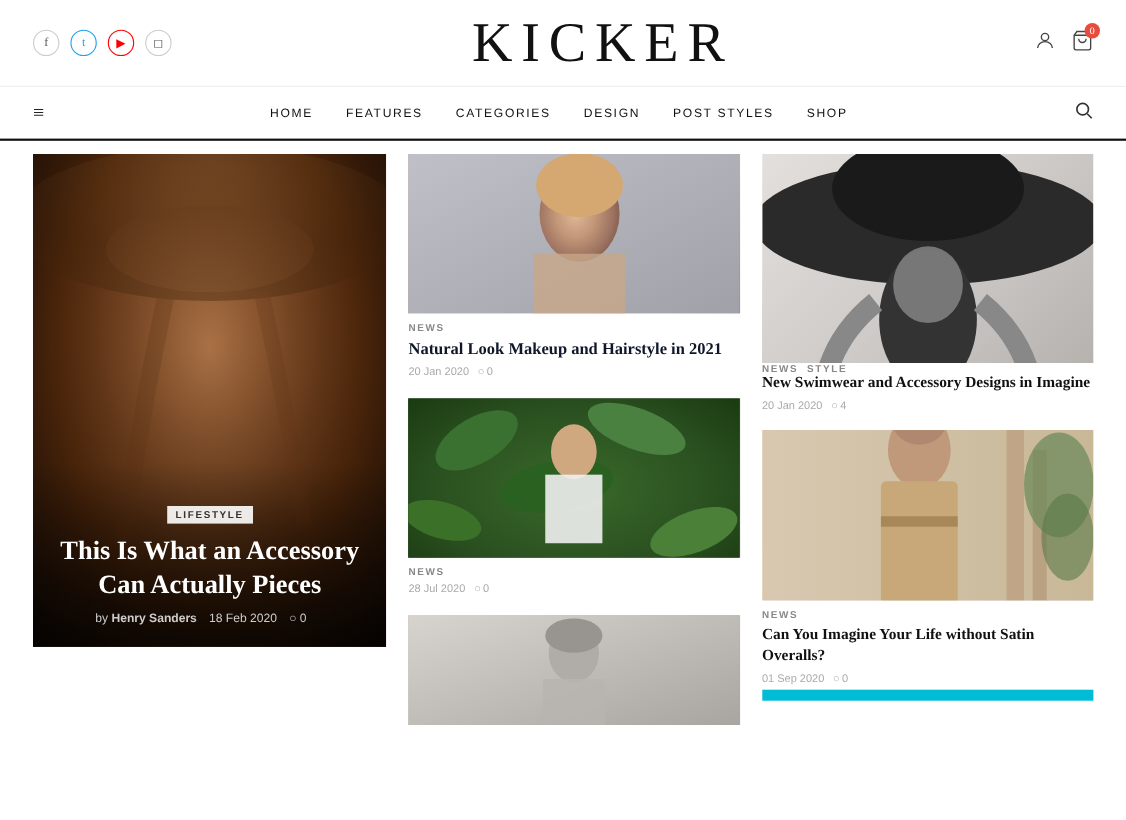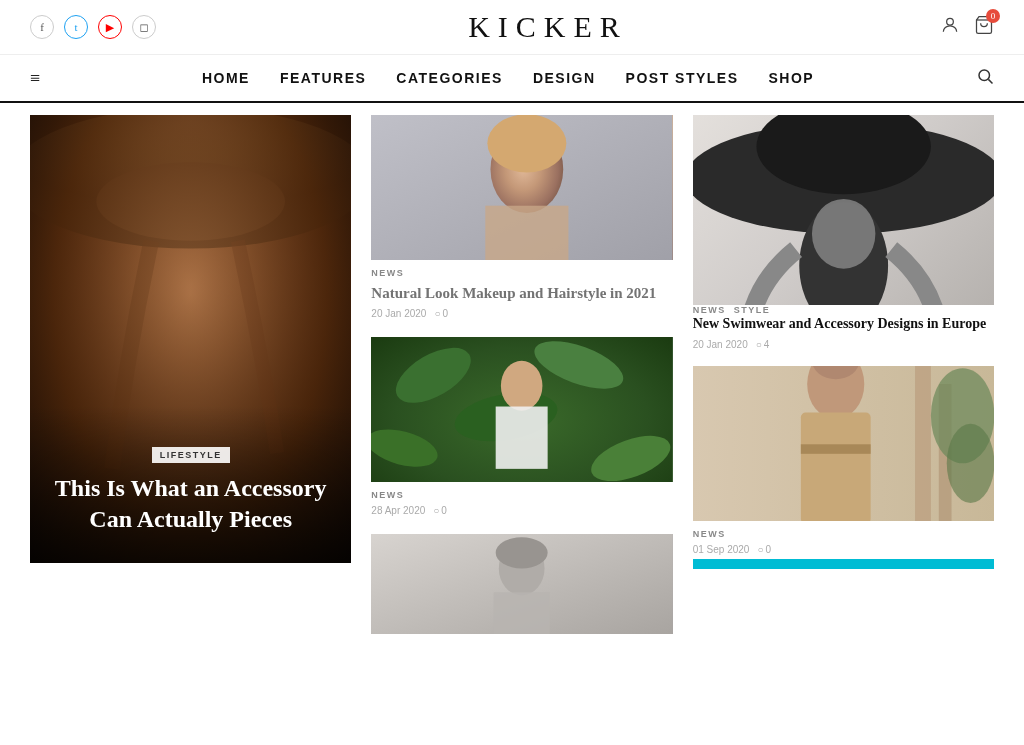--- a/index.html
+++ b/index.html
@@ -29,21 +29,21 @@
       font-size: 11px;
       cursor: pointer;
       color: #555;
       text-decoration: none;
     }
     .social-icon.twitter { color: #1da1f2; border-color: #1da1f2; }
     .social-icon.youtube { color: #ff0000; border-color: #ff0000; }
 
     .logo {
       font-family: 'Georgia', serif;
-      font-size: 30px;
+      font-size: 51px;
       letter-spacing: 8px;
       font-weight: normal;
       text-align: center;
       color: #111;
     }
 
     .top-right-icons {
       display: flex;
       gap: 14px;
       align-items: center;
@@ -81,22 +81,22 @@
       display: flex;
       gap: 30px;
       list-style: none;
       flex: 1;
       justify-content: center;
     }
     .nav-links li a {
       text-decoration: none;
       color: #111;
       font-family: Arial, sans-serif;
-      font-size: 14px;
-      font-weight: bold;
+      font-size: 11px;
+      font-weight: normal;
       letter-spacing: 1.5px;
       text-transform: uppercase;
     }
     .hamburger {
       font-size: 18px;
       cursor: pointer;
       color: #222;
     }
     .search-icon-nav {
       font-size: 16px;
@@ -209,21 +209,21 @@
       letter-spacing: 1.5px;
       text-transform: uppercase;
       color: #888;
       margin-top: 8px;
       margin-bottom: 5px;
     }
     .article-title {
       font-size: 15px;
       font-weight: bold;
       line-height: 1.35;
-      color: #737373;
+      color: #0f172a;
       margin-bottom: 5px;
       font-family: Georgia, serif;
     }
     .article-meta {
       font-family: Arial, sans-serif;
       font-size: 10px;
       color: #aaa;
       display: flex;
       gap: 8px;
       align-items: center;
@@ -387,20 +387,25 @@
 
         <rect width="420" height="570" fill="url(#bottomGrad)"></rect>
 
         <path d="M160,160 Q130,300 110,450" stroke="#3a1a08" stroke-width="20" fill="none" opacity="0.5"></path>
         <path d="M270,160 Q300,300 320,430" stroke="#4a2010" stroke-width="18" fill="none" opacity="0.5"></path>
       </svg>
     </div>
     <div class="featured-overlay">
       <span class="featured-category-tag">LIFESTYLE</span>
       <h2 class="featured-title">This Is What an Accessory Can Actually Pieces</h2>
+      <div class="featured-meta">
+        <span>by <strong>Henry Sanders</strong></span>
+        <span>18 Feb 2020</span>
+        <span>○ <span>0</span></span>
+      </div>
     </div>
   </article>
 
   <div class="middle-column">
 
     <article class="article-card">
       <div class="article-img-wrap">
         <div class="article-img-placeholder img1">
           <svg width="100%" height="145" viewBox="0 0 290 145" preserveAspectRatio="xMidYMid slice" xmlns="http://www.w3.org/2000/svg">
             <defs>
@@ -450,21 +455,21 @@
             <ellipse cx="30" cy="110" rx="35" ry="16" fill="#3a7028" transform="rotate(15,30,110)"></ellipse>
             <ellipse cx="250" cy="120" rx="40" ry="18" fill="#4a8038" transform="rotate(-20,250,120)"></ellipse>
 
             <ellipse cx="145" cy="50" rx="20" ry="24" fill="#d0a880"></ellipse>
             <rect x="120" y="70" width="50" height="60" fill="#f0f0f0" opacity="0.9"></rect>
           </svg>
         </div>
       </div>
       <div class="article-category">NEWS</div>
       <div class="article-meta">
-        <span>28 Apr 2020</span>
+        <span>28 Jul 2020</span>
         <span class="comment-icon"><span>0</span></span>
       </div>
     </article>
 
     <article class="article-card">
       <div class="article-img-wrap">
         <div class="article-img-placeholder img3">
           <svg width="100%" height="100" viewBox="0 0 290 100" preserveAspectRatio="xMidYMid slice" xmlns="http://www.w3.org/2000/svg">
             <defs>
               <linearGradient id="bwgrad" x1="0" y1="0" x2="1" y2="1">
@@ -507,21 +512,21 @@
 
             <path d="M65,120 Q40,140 35,170" stroke="#888" stroke-width="12" fill="none"></path>
             <path d="M125,120 Q150,140 155,170" stroke="#888" stroke-width="12" fill="none"></path>
           </svg>
         </div>
       </div>
       <div class="multi-cat">
         <span>NEWS</span>
         <span>STYLE</span>
       </div>
-      <h3 class="right-title">New Swimwear and Accessory Designs in Europe</h3>
+      <h3 class="right-title">New Swimwear and Accessory Designs in Imagine</h3>
       <div class="right-meta">
         <span>20 Jan 2020</span>
         <span class="comment-icon"><span>4</span></span>
       </div>
     </article>
 
     <article class="right-article">
       <div class="article-img-wrap">
         <div class="right-img-placeholder img2">
           <svg width="100%" height="155" viewBox="0 0 190 155" preserveAspectRatio="xMidYMid slice" xmlns="http://www.w3.org/2000/svg">
@@ -547,20 +552,21 @@
             <ellipse cx="90" cy="40" rx="18" ry="22" fill="#c0987a"></ellipse>
             <ellipse cx="90" cy="25" rx="15" ry="12" fill="#b08870"></ellipse>
 
             <rect x="68" y="58" width="44" height="70" fill="#c8a878" rx="3"></rect>
 
             <rect x="68" y="78" width="44" height="6" fill="#a88858"></rect>
           </svg>
         </div>
       </div>
       <div class="right-category">NEWS</div>
+      <h3 class="right-title">Can You Imagine Your Life without Satin Overalls?</h3>
       <div class="right-meta">
         <span>01 Sep 2020</span>
         <span class="comment-icon"><span>0</span></span>
       </div>
       <div class="teal-stripe"></div>
     </article>
 
   </div>
 </div>
 

